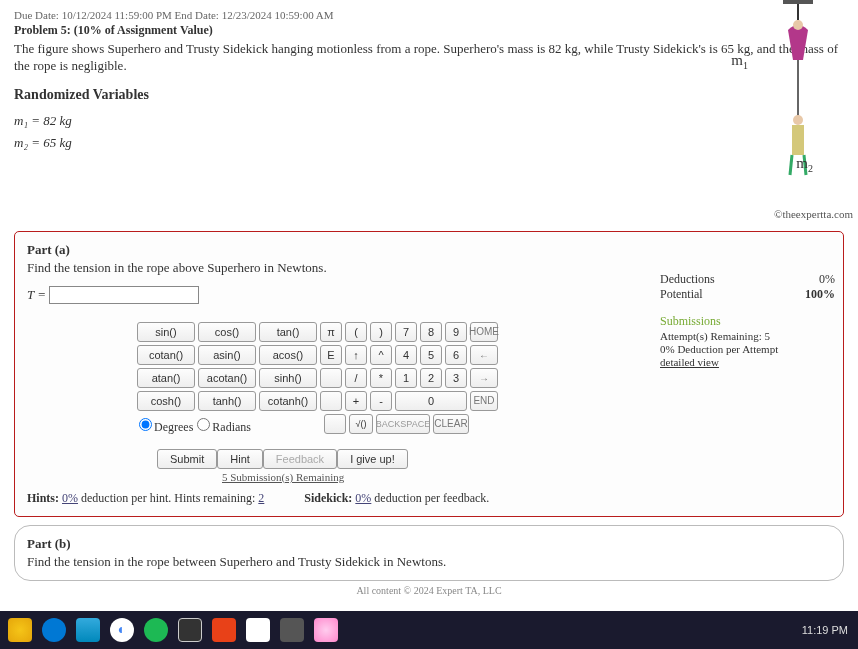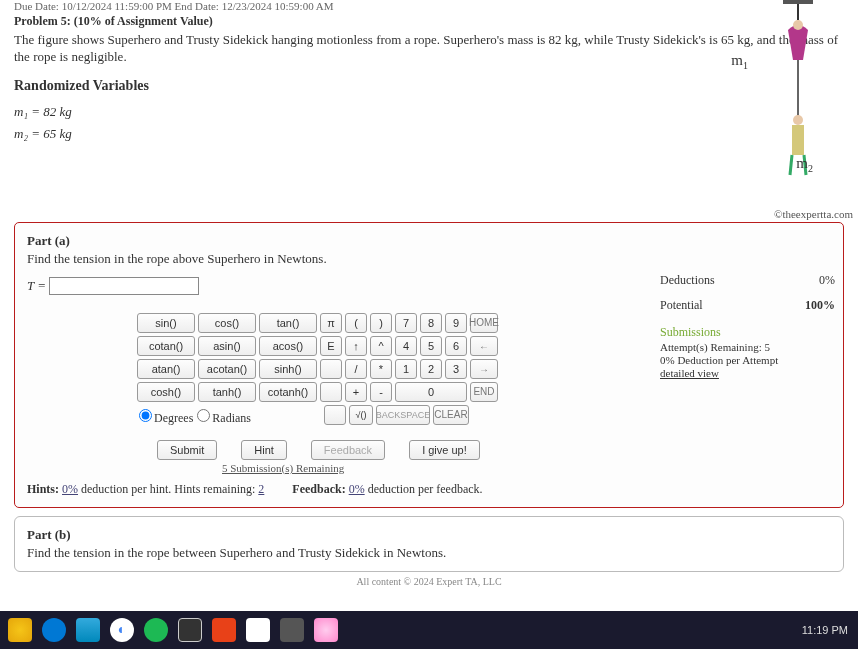--- a/index.html
+++ b/index.html
@@ -1,17 +1,17 @@
 <!DOCTYPE html>
 <html><head>
   <meta charset="utf-8">
   <style>
     * { box-sizing: border-box; margin: 0; padding: 0; }
     body { font-family: "Times New Roman", serif; font-size: 13px; color: #333; background: #fff; width: 858px; }
-    .page { padding: 0 14px; position: relative; }
+    .page { padding: 9px 14px; position: relative; }
     .dates { font-size: 11px; color: #666; }
     .title { font-weight: bold; font-size: 12px; color: #333; margin-top: 2px; }
     .desc { font-size: 13px; margin-top: 3px; line-height: 1.3; }
     .rand { font-weight: bold; margin-top: 12px; font-size: 14px; }
     .vars { margin-top: 10px; font-style: italic; font-size: 13px; }
     .vars div { margin: 6px 0; }
     .figure-area { position: absolute; right: 10px; top: 0; width: 120px; height: 220px; }
     .m1 { position: absolute; top: 52px; right: 100px; font-size: 15px; }
     .m1 sub { font-size: 10px; }
     .m2 { position: absolute; top: 155px; right: 35px; font-size: 15px; }
@@ -25,32 +25,32 @@
     .keypad-wrap { margin: 18px 0 5px 110px; }
     .kp-row { display: flex; gap: 3px; margin-bottom: 3px; }
     .kbtn { border: 1px solid #999; background: linear-gradient(#fdfdfd,#eee); border-radius: 3px; height: 20px; font-size: 11px; cursor: pointer; display: inline-flex; align-items: center; justify-content: center; color: #333; }
     .fn { width: 58px; }
     .const { width: 22px; }
     .num { width: 22px; }
     .op { width: 28px; font-size: 10px; color: #777; }
     .wide { width: 54px; font-size: 9px; color: #999; }
     .mode-row { margin: 4px 0 0 2px; font-size: 12px; display: flex; gap: 4px; align-items: center; }
     .mode-row input[type=radio] { margin-right: 2px; }
-    .action-row { margin: 14px 0 0 130px; display: flex; gap: 24px; align-items: center; }
+    .action-row { margin: 14px 0 0 130px; display: flex; gap: 0; align-items: center; }
     .abtn { border: 1px solid #999; background: linear-gradient(#fdfdfd,#eee); border-radius: 3px; padding: 3px 12px; font-size: 11px; cursor: pointer; color: #333; }
     .abtn.dis { color: #aaa; }
     .sub-remain { margin: 2px 0 0 195px; font-size: 11px; text-decoration: underline; color: #555; }
-    .hints-row { margin-top: 8px; font-size: 12px; display: flex; gap: 28px; }
+    .hints-row { margin-top: 8px; font-size: 12px; display: flex; gap: 40px; }
     .hints-row .link { text-decoration: underline; color: #447; }
     .grade-box { position: absolute; right: 8px; top: 40px; width: 175px; font-size: 12px; }
     .grade-title { font-weight: bold; color: #7a3; font-size: 12px; }
-    .grade-row { display: flex; justify-content: space-between; margin-top: 10px; }
+    .grade-row { display: flex; justify-content: space-between; margin-top: 0; }
     .sub-title { font-weight: normal; color: #7a3; margin-top: 12px; font-size: 12px; }
     .sub-line { font-size: 11px; margin-top: 1px; }
-    .partb { border: 1px solid #bbb; border-radius: 6px; margin-top: 8px; padding: 10px 12px; }
+    .partb { border: 1px solid #bbb; border-radius: 16px; margin-top: 8px; padding: 10px 12px; }
     .foot { text-align: center; font-size: 10px; color: #888; margin-top: 4px; }
     .taskbar { position: fixed; bottom: 0; left: 0; width: 858px; height: 38px; background: #1a1a2e; display: flex; align-items: center; padding: 0 8px; gap: 10px; }
     .tb-icon { width: 24px; height: 24px; border-radius: 4px; display: flex; align-items: center; justify-content: center; font-size: 14px; }
     .clock { position: absolute; right: 10px; color: #ddd; font-size: 11px; font-family: "Segoe UI", sans-serif; }
     .superhero-svg { position: absolute; top: 0; right: 20px; }
   </style>
 </head>
 <body>
 
 <div class="page">
@@ -153,21 +153,21 @@
       <button class="abtn dis">Feedback</button>
       <button class="abtn">I give up!</button>
     </div>
     <div class="sub-remain">5 Submission(s) Remaining</div>
 
     <div class="hints-row">
       <div>
         <b>Hints: </b><span class="link">0%</span><span> deduction per hint. Hints remaining: </span><span class="link">2</span>
       </div>
       <div>
-        <b>Feedback: </b><span class="link">0%</span><span> deduction per feedback.</span>
+        <b>Sidekick: </b><span class="link">0%</span><span> deduction per feedback.</span>
       </div>
     </div>
 
     <div class="grade-box">
       <div class="grade-row">
           <span>Deductions</span>
           <span>0%</span>
         </div>
       <div class="grade-row">
           <span>Potential</span>

